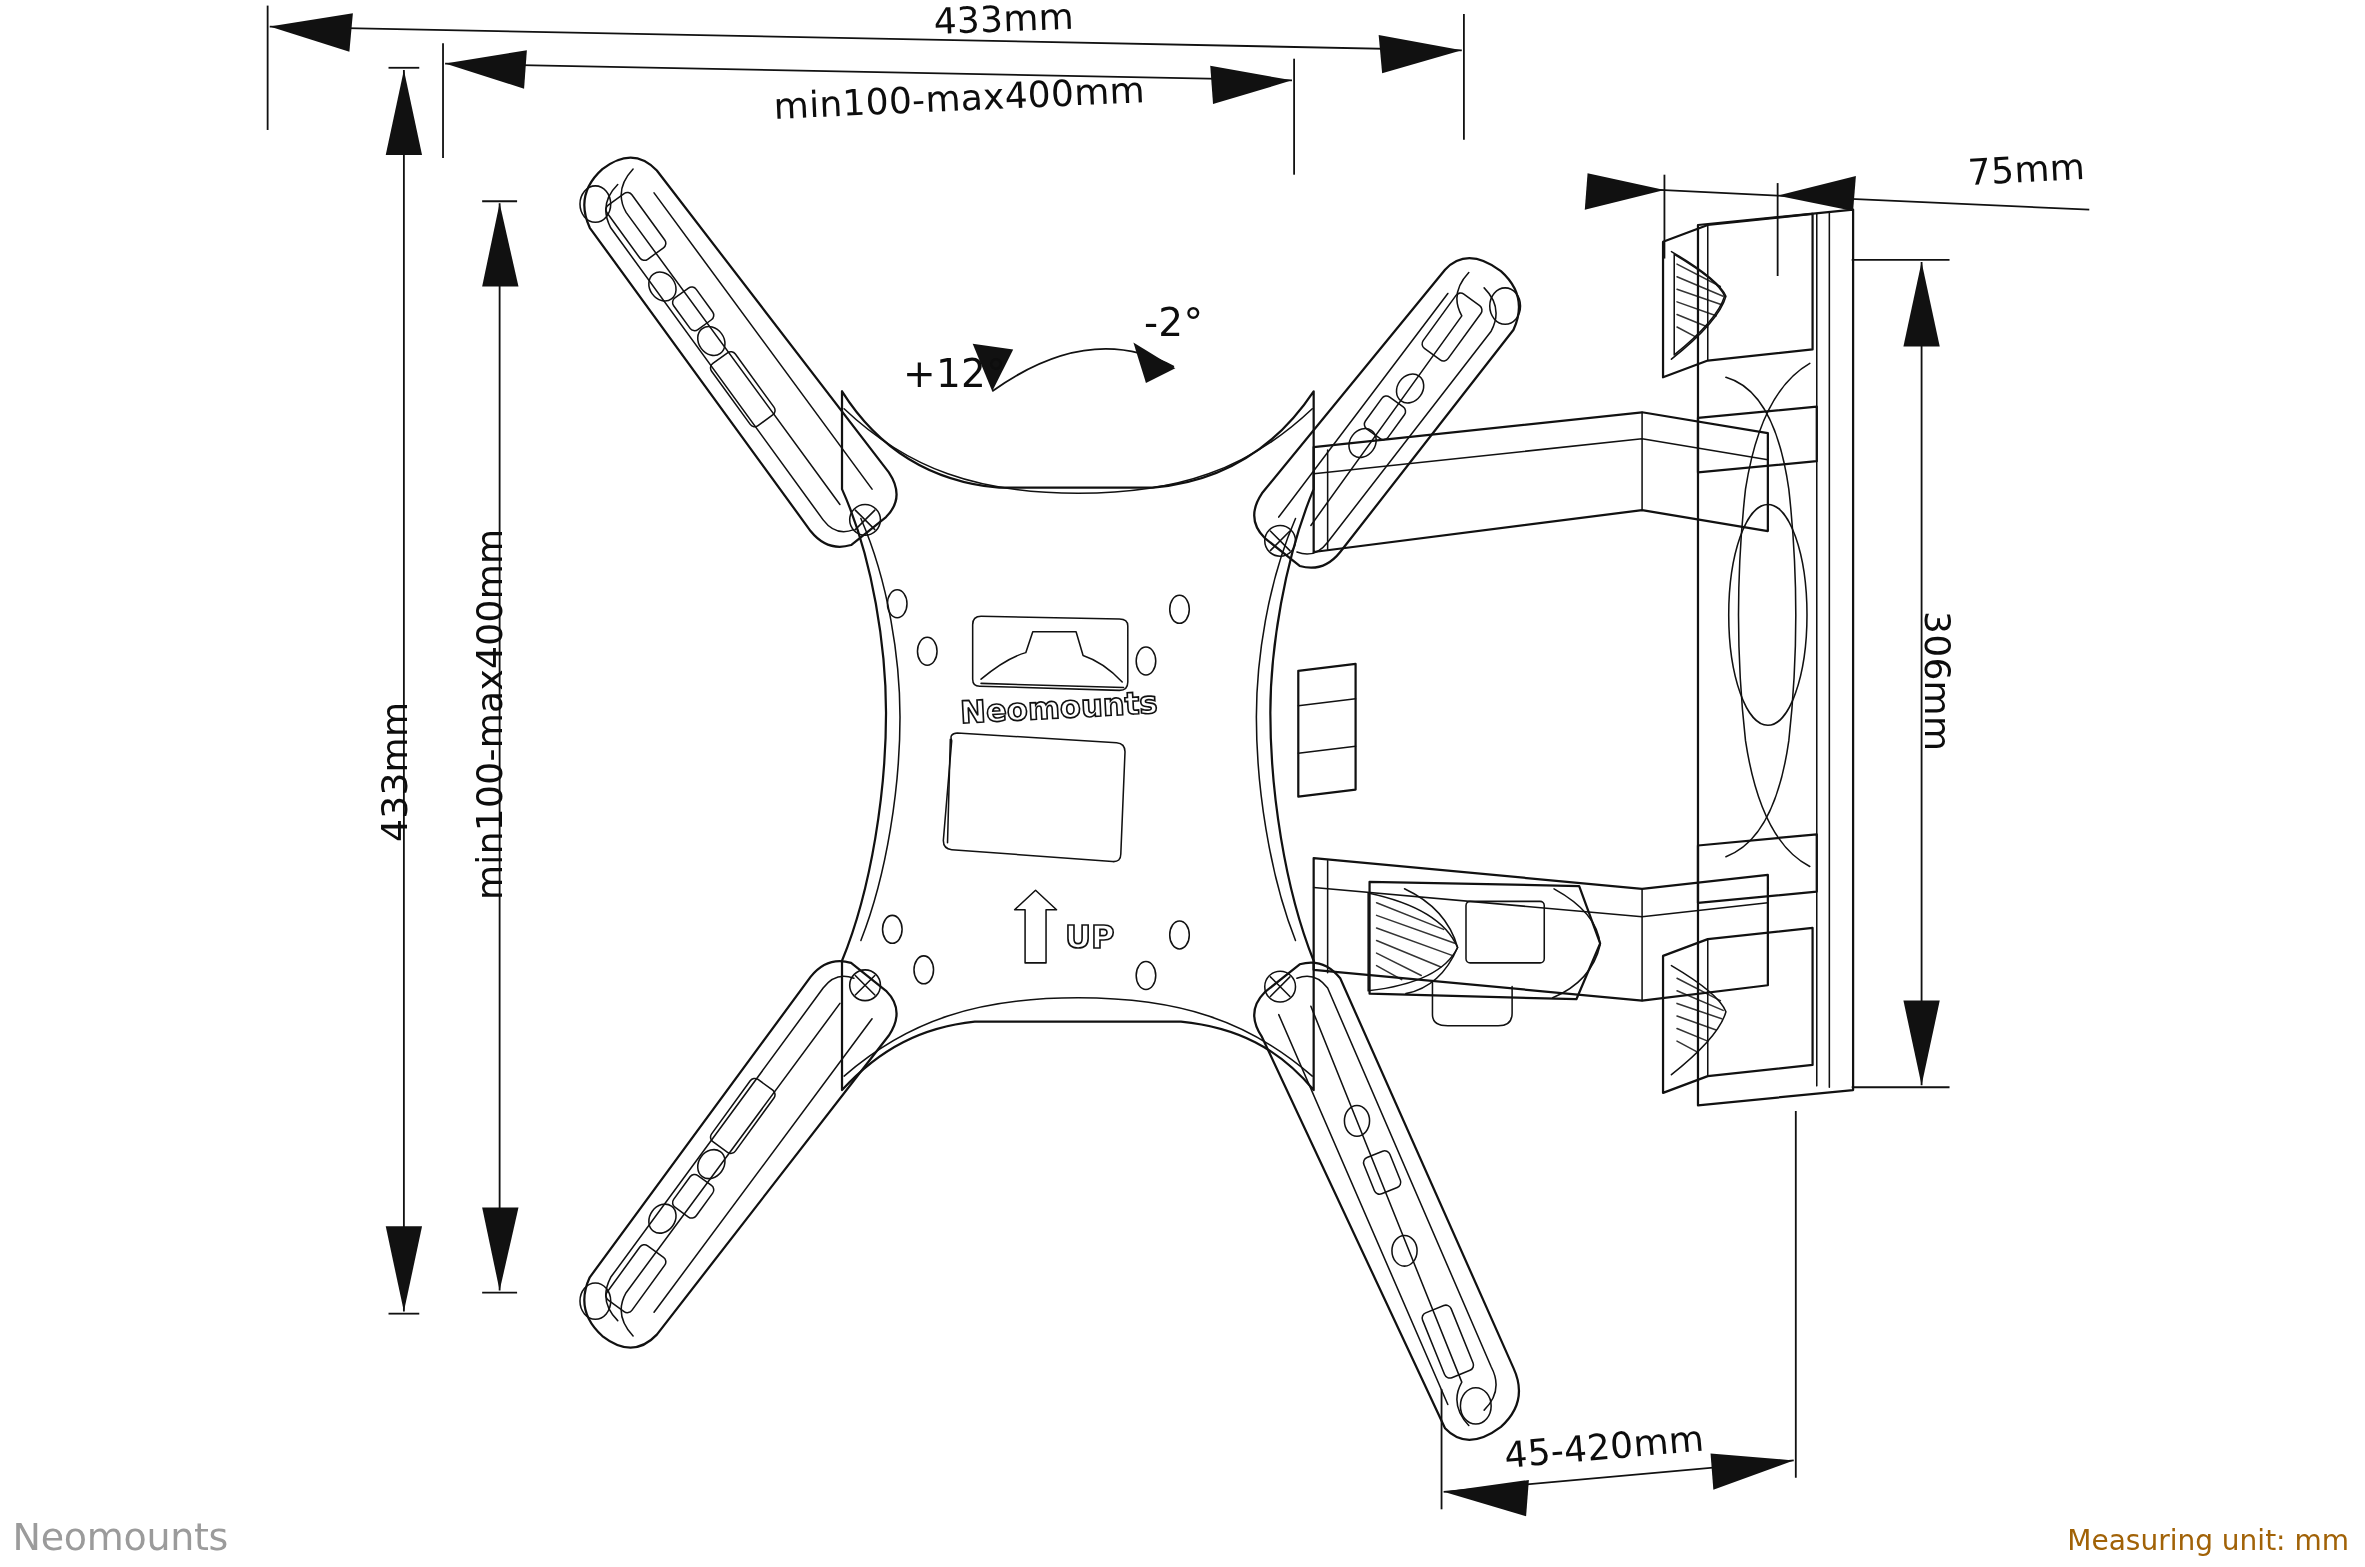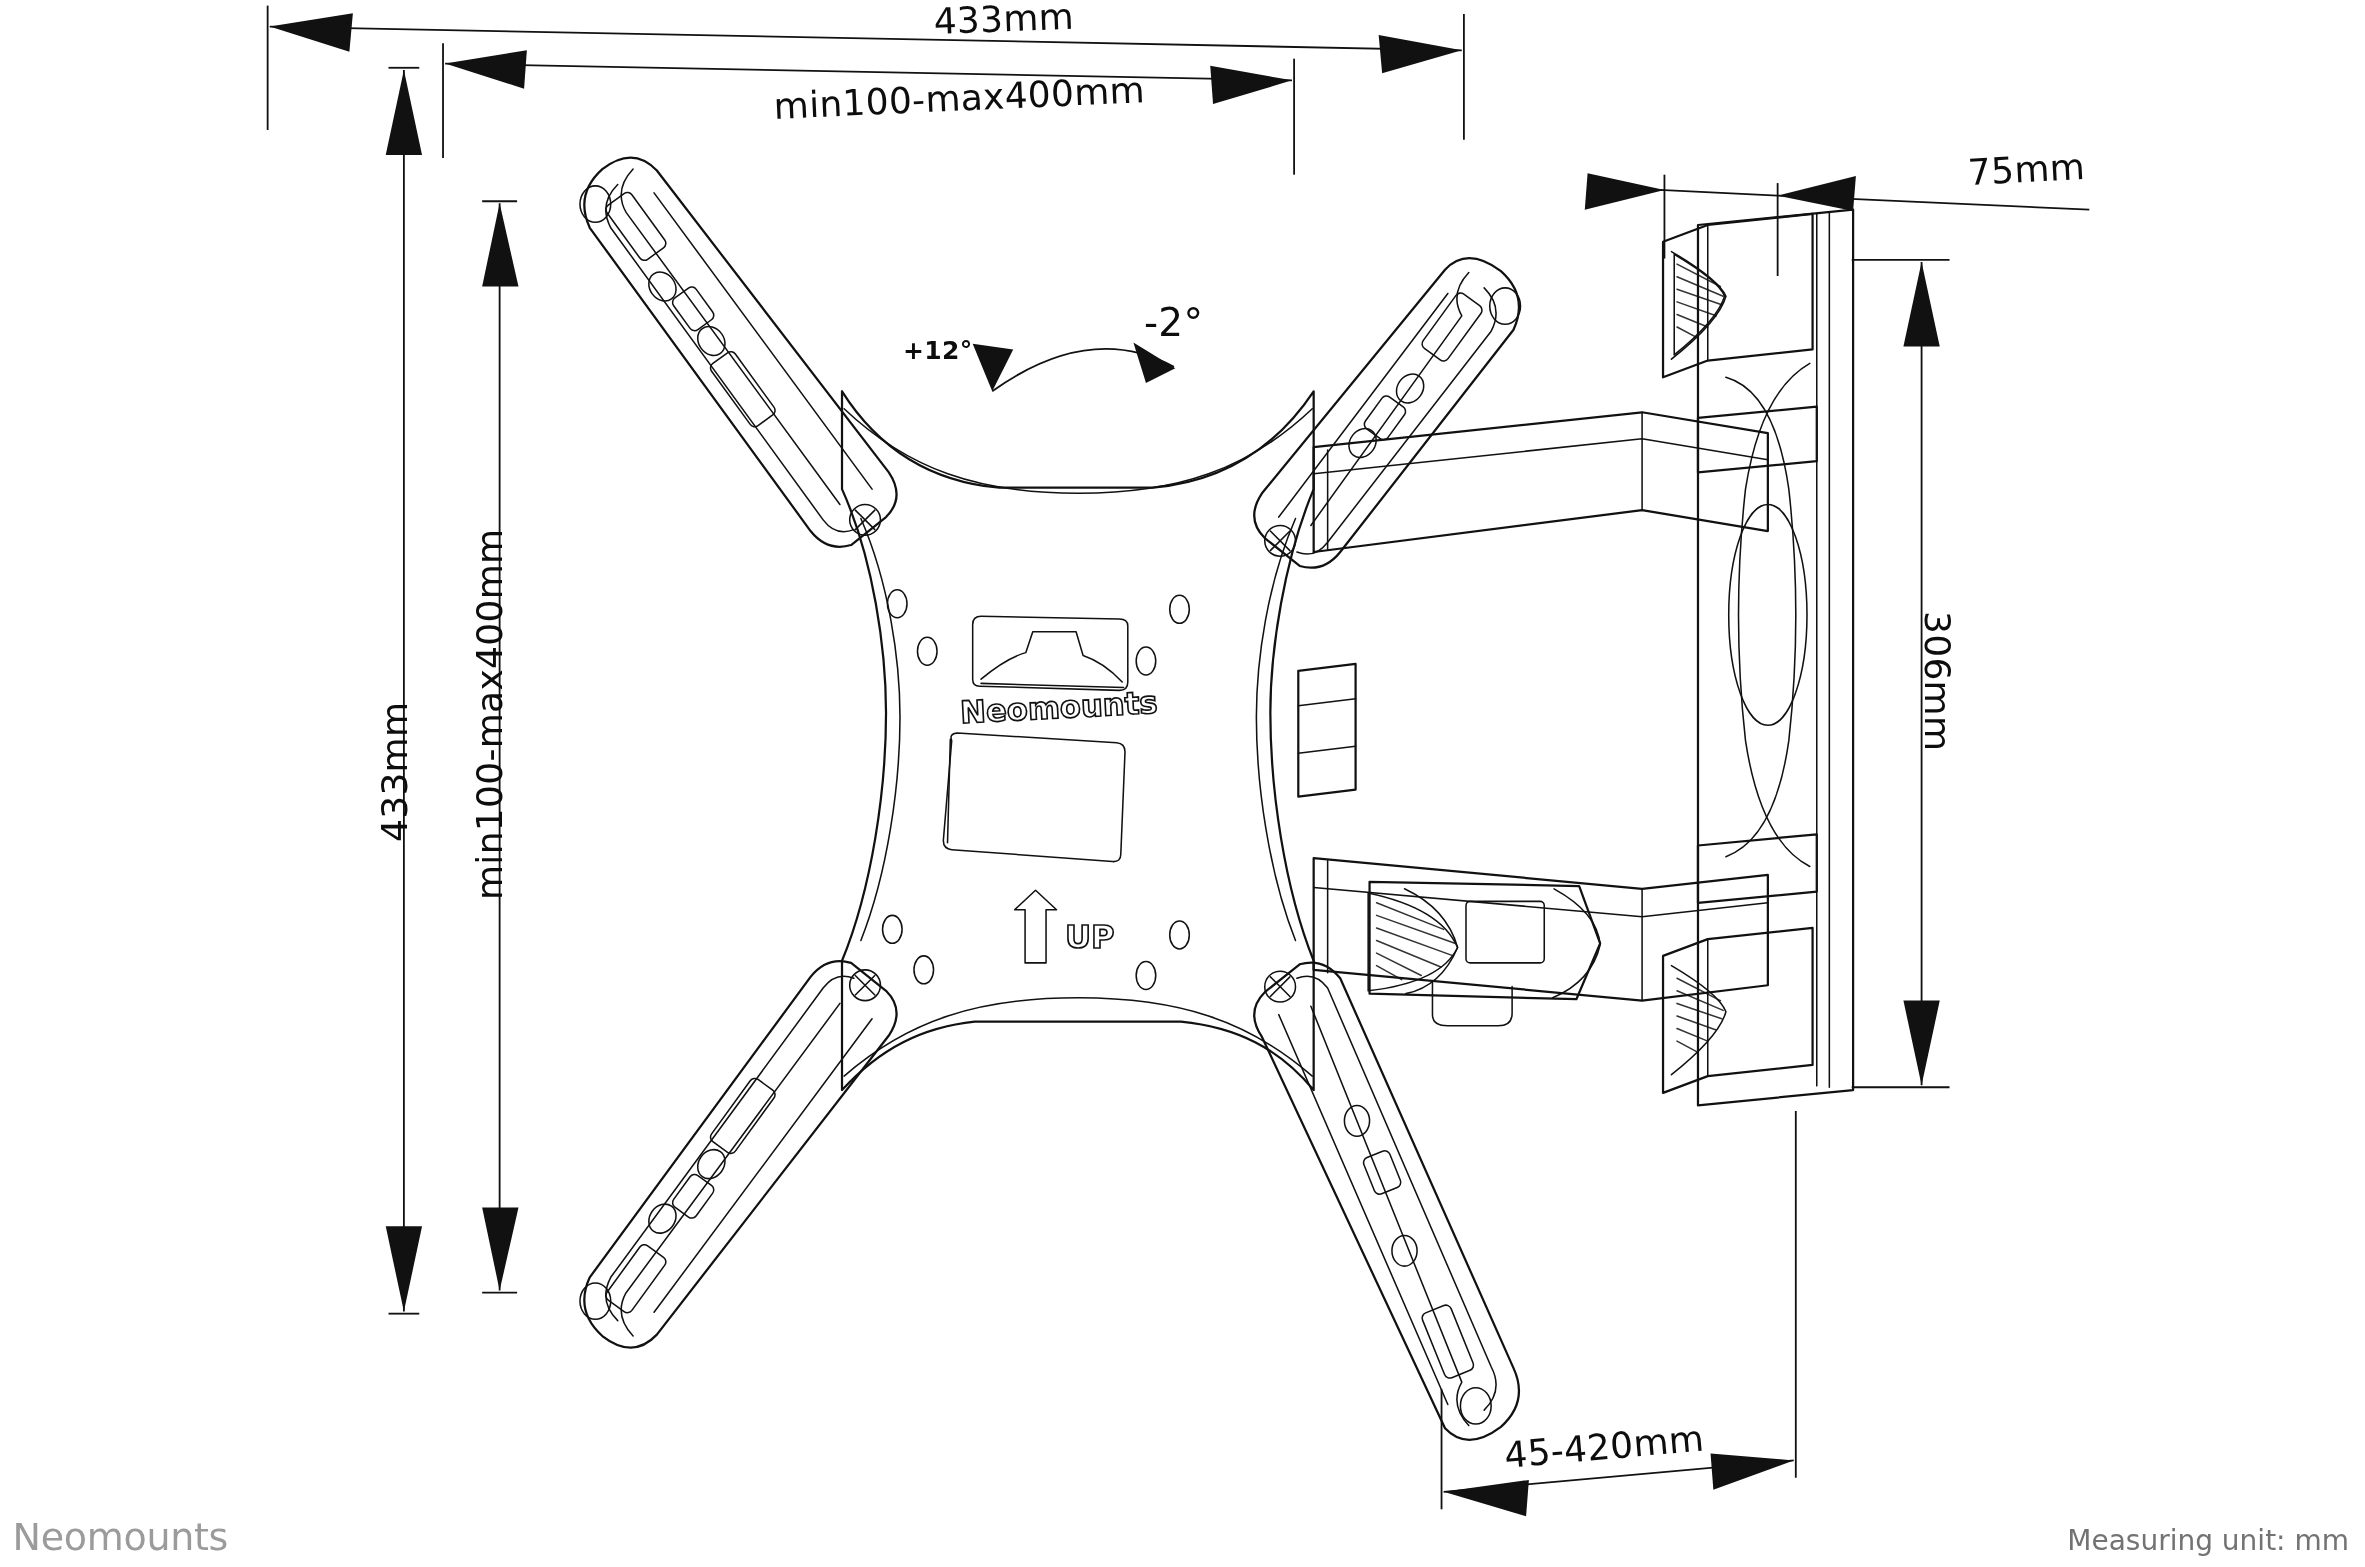--- a/index.html
+++ b/index.html
@@ -46,21 +46,21 @@
     color: #9b9b9b;
     letter-spacing: -0.3px;
     font-weight: 400;
   }
   .footer-unit {
     position: absolute;
     right: 17px;
     top: 1524px;
     font-family: "DejaVu Sans", sans-serif;
     font-size: 28px;
-    color: #737373;
+    color: #a16207;
     white-space: nowrap;
   }
   .rot-cw {
     transform-origin: left top;
     transform: rotate(90deg);
   }
   .rot-ccw {
     transform-origin: left top;
     transform: rotate(-90deg);
   }
@@ -422,21 +422,21 @@
   <div class="dim-label rot-ccw" style="left:377px; top:842px;">433mm</div>
 
   <div class="dim-label rot-ccw" style="left:472px; top:900px;">min100-max400mm</div>
 
   <div class="dim-label tilt-75" style="left:1967px; top:155px;">75mm</div>
 
   <div class="dim-label rot-cw" style="left:1955px; top:611px;">306mm</div>
 
   <div class="dim-label tilt-45" style="left:1503px; top:1438px;">45-420mm</div>
 
-  <div class="dim-label" style="left:903px; top:338px; font-size:25px;font-weight:bold;">+12°</div>
+  <div class="dim-label" style="left:903px; top:354px; font-size:39px;">+12°</div>
 
   <div class="dim-label" style="left:1144px; top:303px; font-size:39px;">-2°</div>
 
   <div class="footer-brand">Neomounts</div>
 
   <div class="footer-unit">Measuring unit: mm</div>
 
 </div>
 
 

